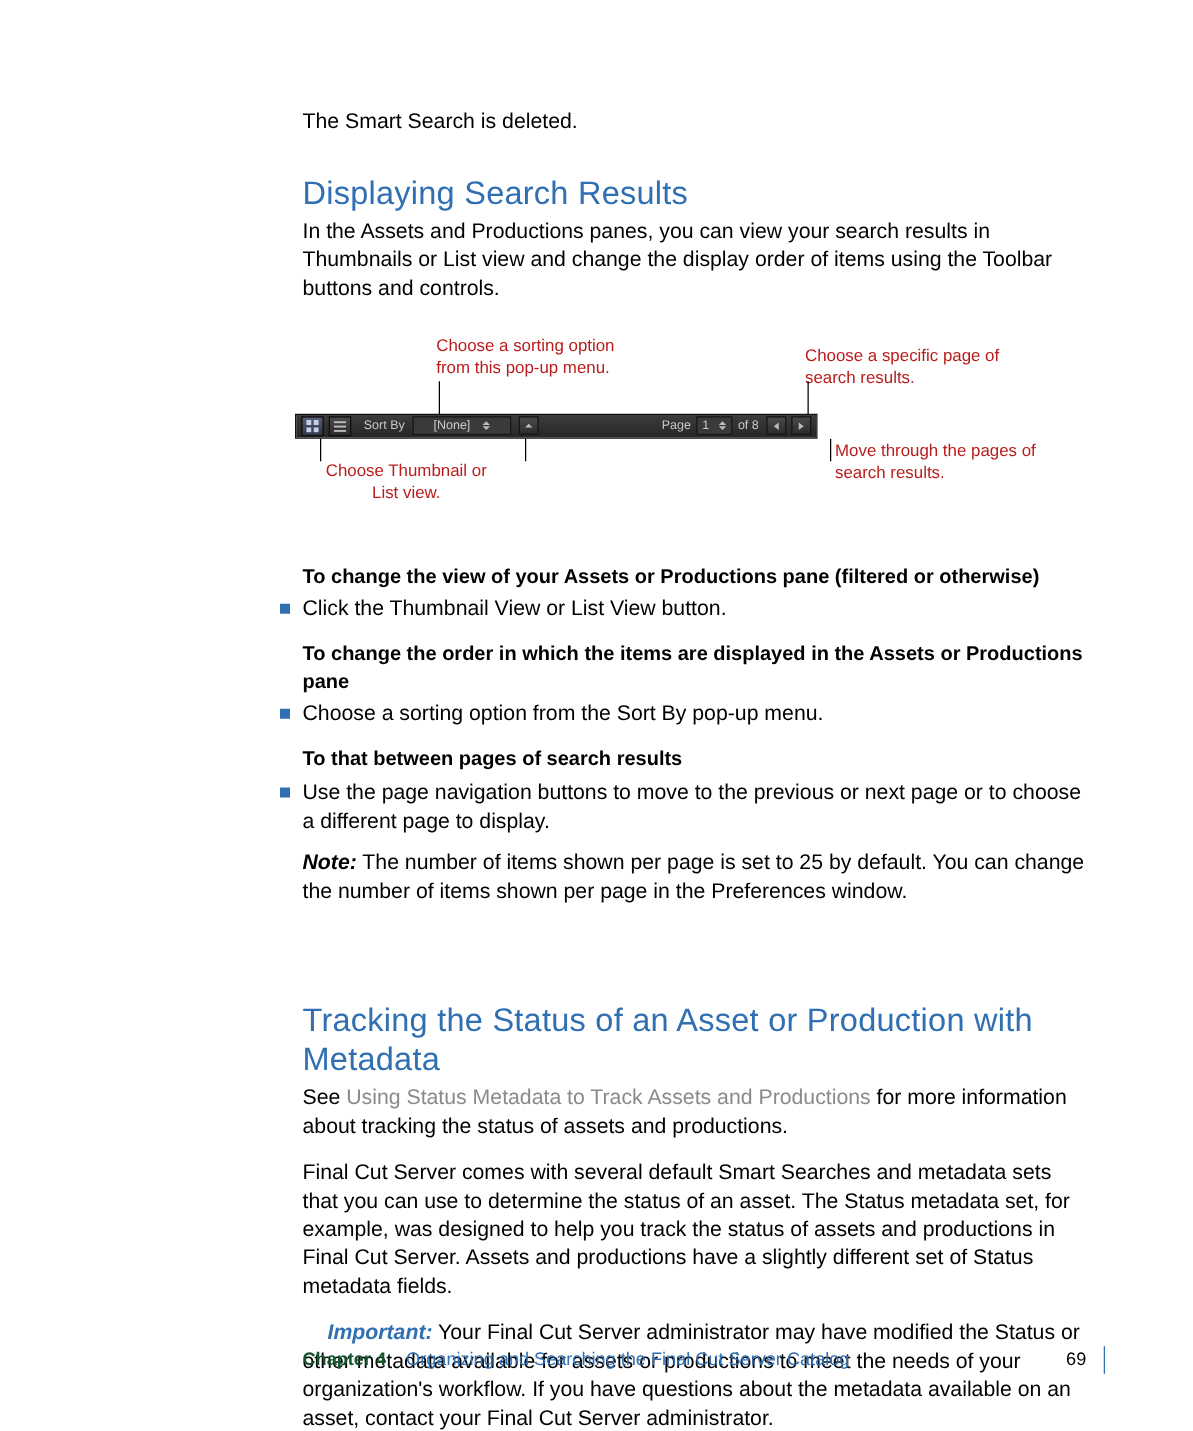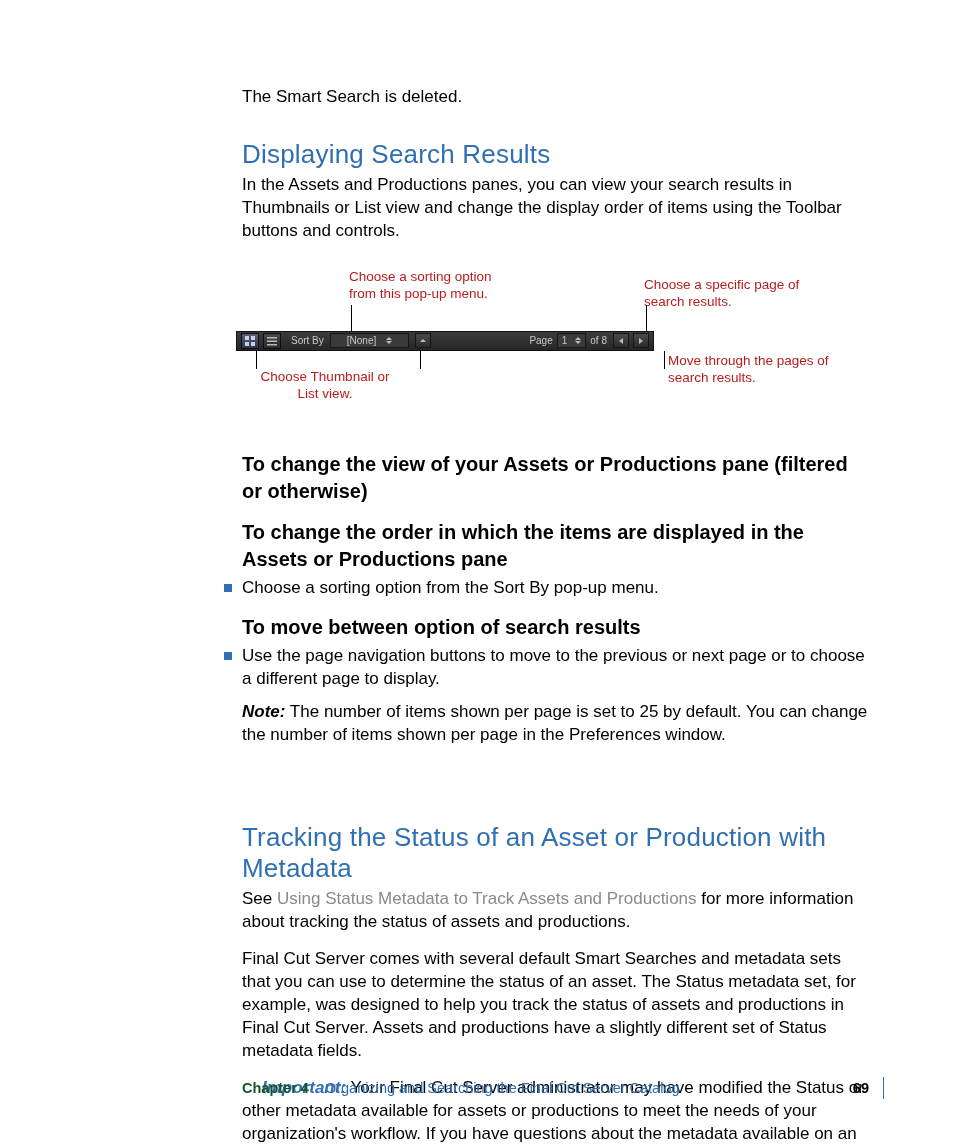--- a/index.html
+++ b/index.html
@@ -28,21 +28,21 @@
     margin: 0 0 14px 0;
   }
   .h2 {
     font-size: 26px;
     font-weight: 400;
     color: #2f6fb2;
     margin: 30px 0 4px 0;
     letter-spacing: 0.2px;
   }
   .instr-head {
-    font-size: 20px;
+    font-size: 16px;
     font-weight: 700;
     margin: 14px 0 4px 0;
     line-height: 1.35;
   }
   .bullet-row {
     display: flex;
     align-items: flex-start;
     margin: 0 0 10px -18px;
     font-size: 17px;
     line-height: 1.35;
@@ -200,21 +200,21 @@
     color: #14532d;
   }
   .footer .chapter-title {
     color: #2f6fb2;
     margin-left: 16px;
     font-weight: 400;
   }
   .footer .pagenum {
     margin-left: auto;
     margin-right: 14px;
-    font-weight: 700;
+    font-weight: 400;
     color: #000;
   }
 </style>
 </head>
 <body>
 
 <div class="page">
 
   <div class="content">
 
@@ -283,28 +283,32 @@
       <div class="lead" style="left:20px; top:94px; height:18px;"></div>
       <div class="callout" style="left:24px; top:112px; width:130px;text-align:center;">Choose Thumbnail or List view.</div>
 
       <div class="lead" style="left:184px; top:94px; height:18px;"></div>
 
       <div class="lead" style="left:428px; top:94px; height:18px;"></div>
       <div class="callout" style="left:432px; top:96px; width:170px;">Move through the pages of search results.</div>
     </div>
 
     <p class="instr-head">To change the view of your Assets or Productions pane (filtered or otherwise)</p>
+    <div class="bullet-row">
+      <span class="bullet-mark"></span>
+      <span>Click the Thumbnail View or List View button.</span>
+    </div>
 
     <p class="instr-head">To change the order in which the items are displayed in the Assets or Productions pane</p>
     <div class="bullet-row">
       <span class="bullet-mark"></span>
       <span>Choose a sorting option from the Sort By pop-up menu.</span>
     </div>
 
-    <p class="instr-head">To move between option of search results</p>
+    <p class="instr-head">To that between pages of search results</p>
     <div class="bullet-row">
       <span class="bullet-mark"></span>
       <span>Use the page navigation buttons to move to the previous or next page or to choose a different page to display.</span>
     </div>
 
     <p class="body-text">
       <span class="note-label">Note:</span><span>  The number of items shown per page is set to 25 by default. You can change the number of items shown per page in the Preferences window.</span>
     </p>
 
     <div class="spacer-lg"></div>

